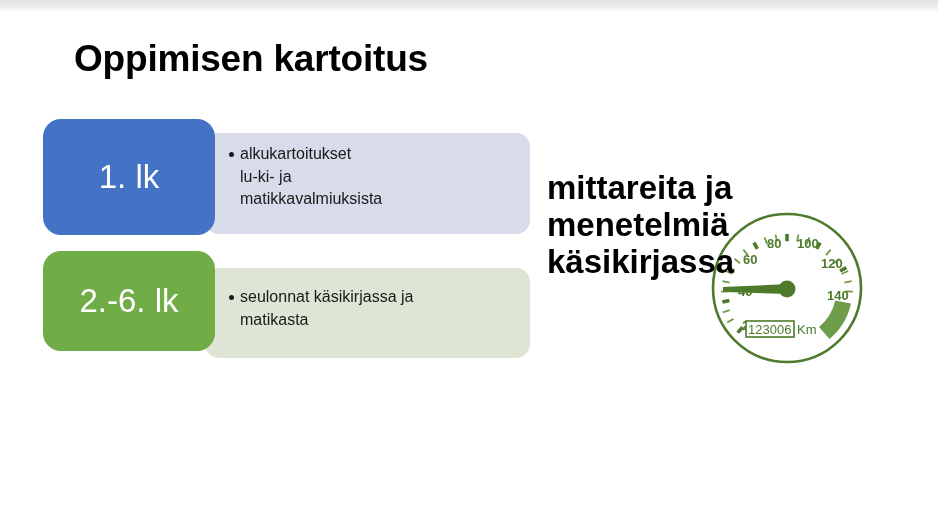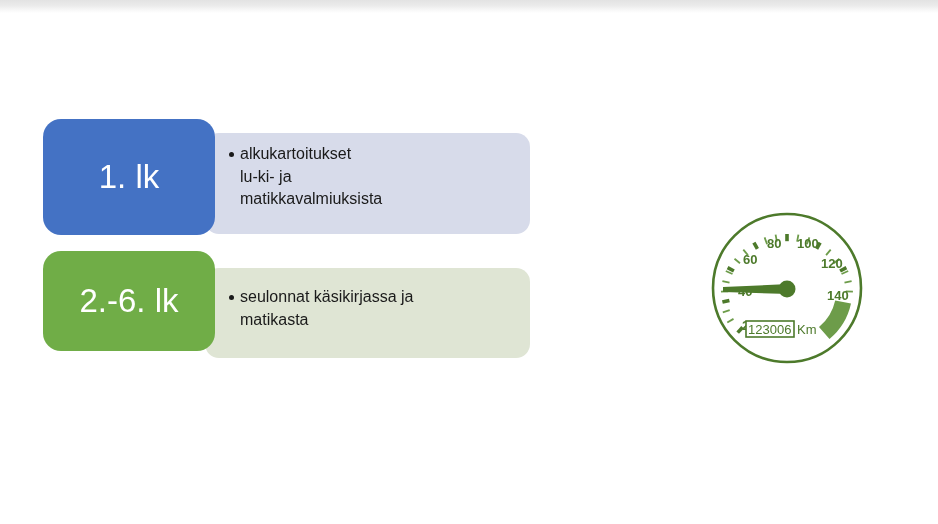--- a/index.html
+++ b/index.html
@@ -118,20 +118,21 @@
     z-index: 3;
   }
 </style>
 </head>
 <body>
 
 <div id="slide">
 
   <div id="top-band"></div>
 
+  <div id="slide-title">Oppimisen kartoitus</div>
 
   <div class="row">
     <div class="desc-box" id="desc-box-1" style="background: rgb(215, 219, 234);"></div>
     <div class="bullet-dot" id="bullet-dot-1"></div>
     <div class="desc-text" id="desc-text-1">alkukartoitukset
 lu-ki- ja
 matikkavalmiuksista</div>
     <div class="label-box" id="label-box-1" style="background: rgb(68, 114, 196);">
       <span class="label-text">1. lk</span>
     </div>
@@ -200,14 +201,17 @@
       <path d="M 84 74 L 18 77 L 18 82 L 84 84 Z" fill="#4d7a2b"></path>
       <circle cx="82" cy="79" r="8.5" fill="#4d7a2b"></circle>
 
       <rect x="41" y="111" width="48" height="16" fill="#ffffff" stroke="#4d7a2b" stroke-width="1.6"></rect>
       <text x="43" y="124" fill="#4d7a2b" font-family="'Liberation Sans', sans-serif" font-size="13">123006</text>
       <text x="92" y="124" fill="#4d7a2b" font-family="'Liberation Sans', sans-serif" font-size="13">Km</text>
     </svg>
   </div>
 
 
+  <div id="right-caption">mittareita ja
+menetelmiä
+käsikirjassa</div>
 
 </div>
 
 </body></html>

